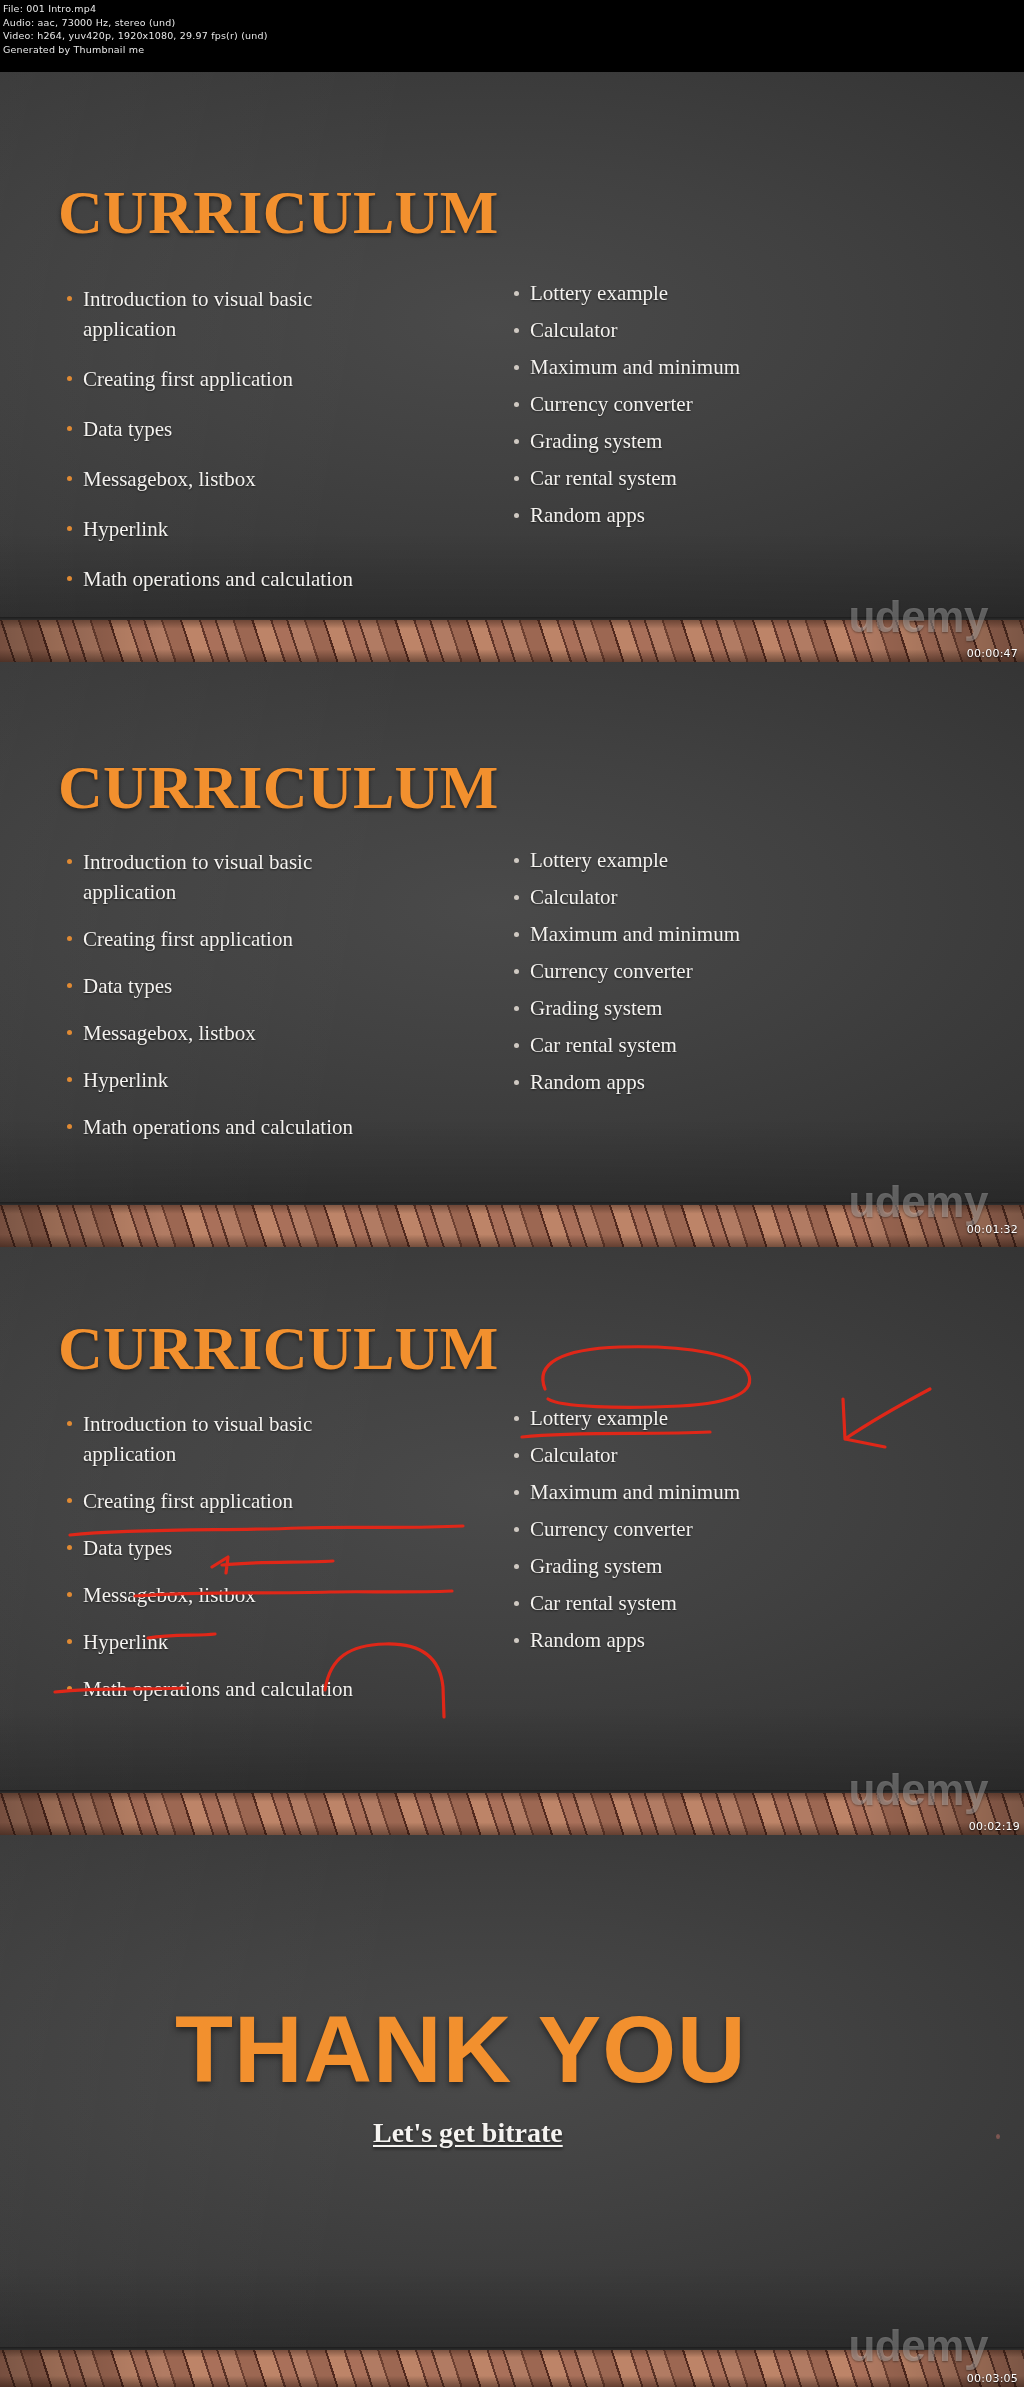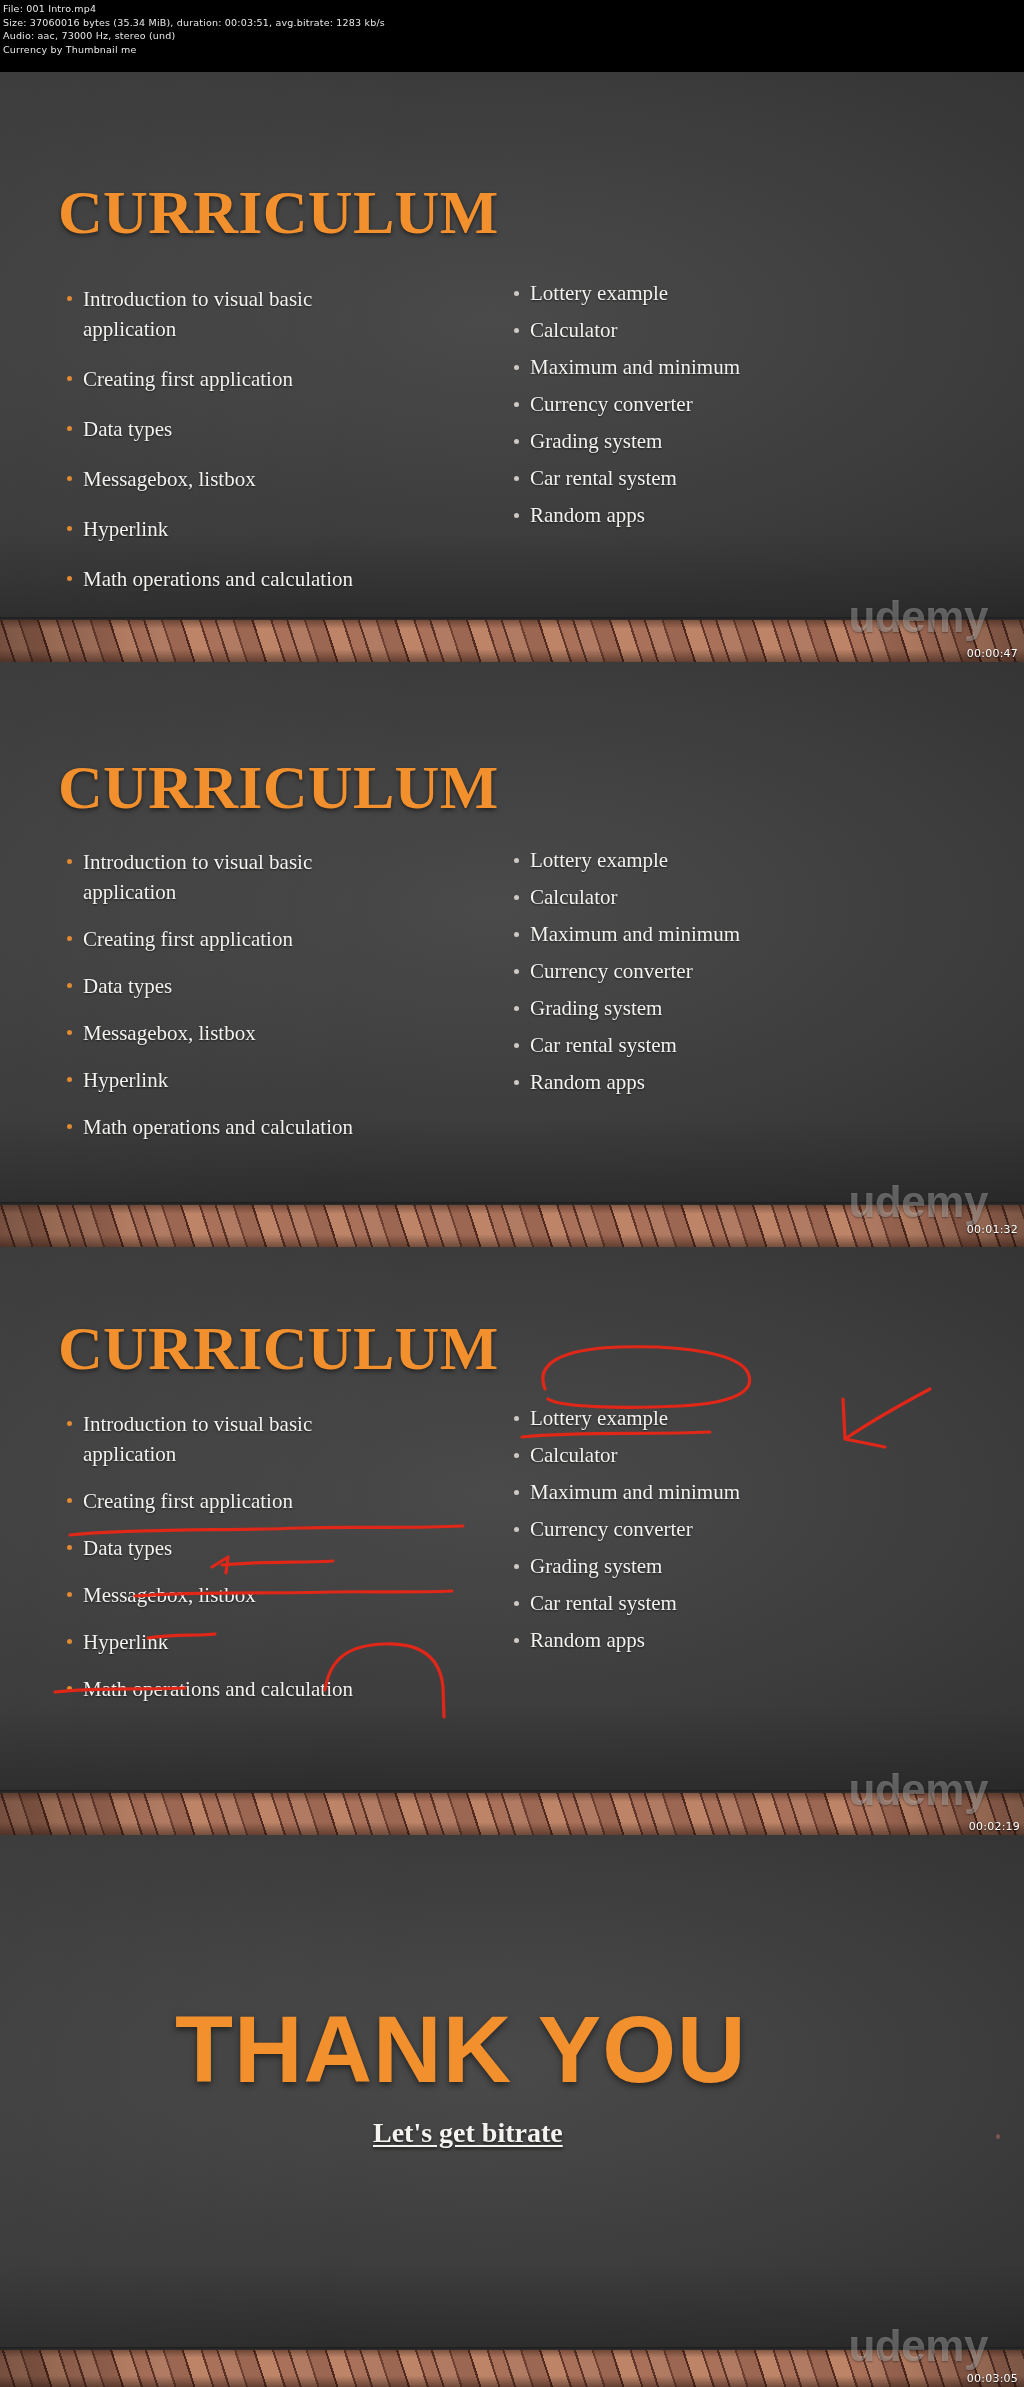--- a/index.html
+++ b/index.html
@@ -170,23 +170,23 @@
     background:rgba(180,110,100,0.55);
   }
 </style>
 </head>
 <body>
 
 <div id="page">
 
   <div class="meta">
     <div class="meta-line">File: 001 Intro.mp4</div>
-    <div class="meta-line">Size: 37060016 bytes (35.34 MiB), duration: 00:03:51, avg.bitrate: 1283 kb/s</div>
     <div class="meta-line">Audio: aac, 73000 Hz, stereo (und)</div>
-    <div class="meta-line">Currency by Thumbnail me</div>
+    <div class="meta-line">Video: h264, yuv420p, 1920x1080, 29.97 fps(r) (und)</div>
+    <div class="meta-line">Generated by Thumbnail me</div>
   </div>
 
   <div class="slide" id="s1" style="top:72px;height:590px;">
     <div class="slide-inner">
       <div class="board"></div>
 
       <div class="title" style="left:58px; top:105px; font-size:62px;">CURRICULUM</div>
 
       <div class="col col-left" style="left:65px; top:212px; width:400px;">
         <div class="bullet" style="font-size:21px; line-height:30px; margin-bottom:20px; width:340px;">

